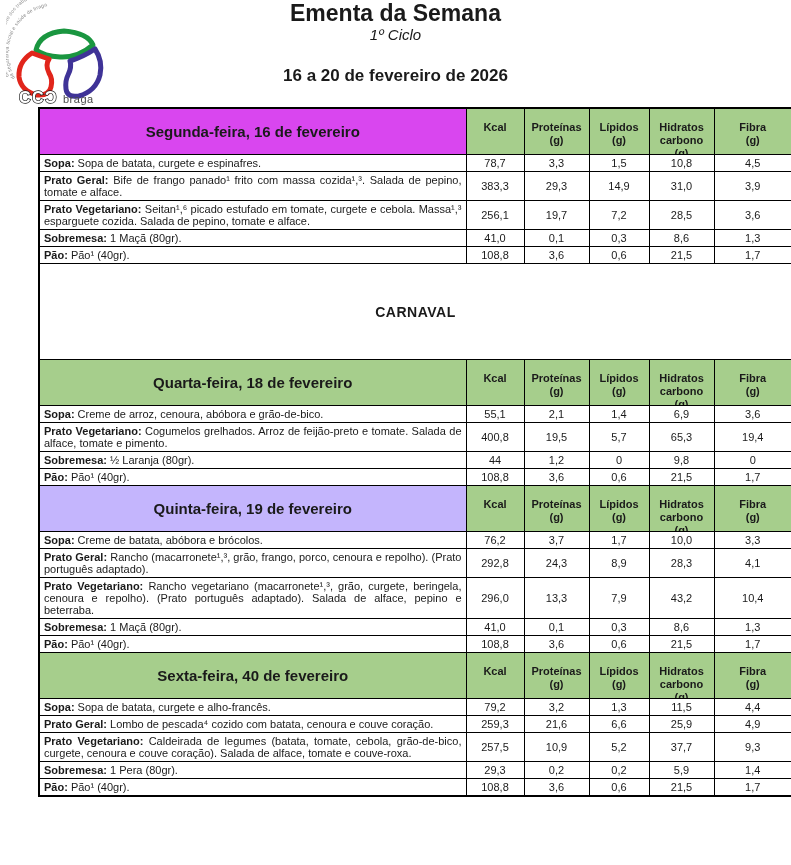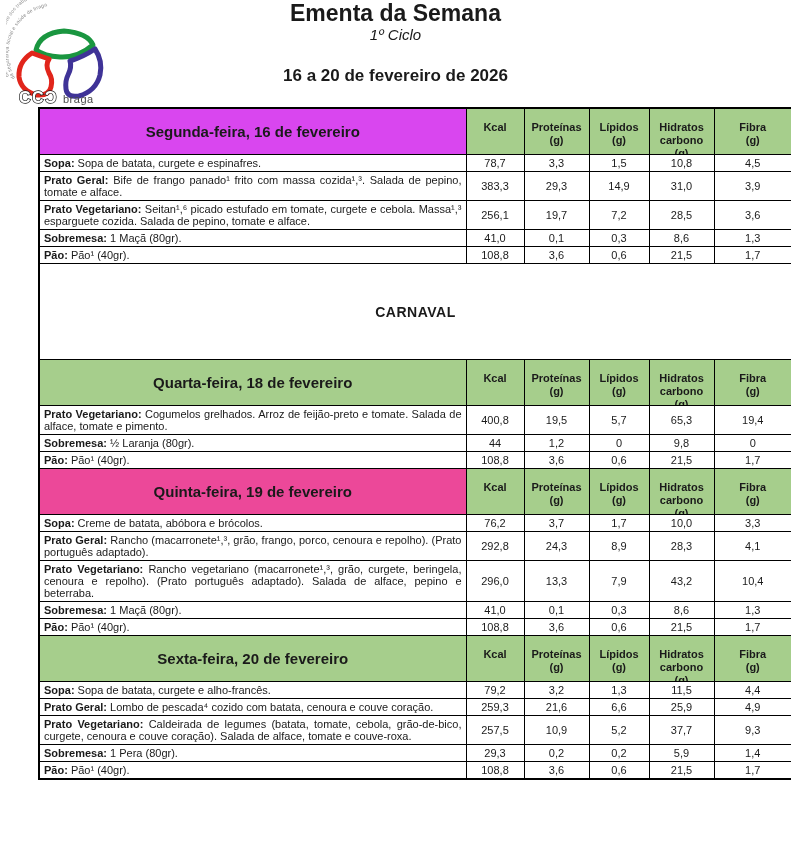--- a/index.html
+++ b/index.html
@@ -154,20 +154,28 @@
               <div class="col-head-in">Hidratos
 carbono
 (g)</div>
             </td>
             <td class="col-head" style="background: rgb(166, 206, 140);">
               <div class="col-head-in">Fibra
 (g)</div>
             </td>
           </tr>
           <tr>
+            <td class="desc"><b>Sopa:</b> Creme de arroz, cenoura, abóbora e grão-de-bico.</td>
+            <td class="val">55,1</td>
+            <td class="val">2,1</td>
+            <td class="val">1,4</td>
+            <td class="val">6,9</td>
+            <td class="val">3,6</td>
+          </tr>
+          <tr>
             <td class="desc"><b>Prato Vegetariano:</b> Cogumelos grelhados. Arroz de feijão-preto e tomate. Salada de alface, tomate e pimento.</td>
             <td class="val">400,8</td>
             <td class="val">19,5</td>
             <td class="val">5,7</td>
             <td class="val">65,3</td>
             <td class="val">19,4</td>
           </tr>
           <tr>
             <td class="desc"><b>Sobremesa:</b> ½ Laranja (80gr).</td>
             <td class="val">44</td>
@@ -178,21 +186,21 @@
           </tr>
           <tr>
             <td class="desc"><b>Pão:</b> Pão¹ (40gr).</td>
             <td class="val">108,8</td>
             <td class="val">3,6</td>
             <td class="val">0,6</td>
             <td class="val">21,5</td>
             <td class="val">1,7</td>
           </tr>
           <tr class="day-header">
-            <td class="day-cell" style="background: #ec4899;">
+            <td class="day-cell" style="background: #c4b5fd;">
               <div class="day-title">Quinta-feira, 19 de fevereiro</div>
             </td>
             <td class="col-head" style="background: rgb(166, 206, 140);">
               <div class="col-head-in">Kcal</div>
             </td>
             <td class="col-head" style="background: rgb(166, 206, 140);">
               <div class="col-head-in">Proteínas
 (g)</div>
             </td>
             <td class="col-head" style="background: rgb(166, 206, 140);">
@@ -244,21 +252,21 @@
           <tr>
             <td class="desc"><b>Pão:</b> Pão¹ (40gr).</td>
             <td class="val">108,8</td>
             <td class="val">3,6</td>
             <td class="val">0,6</td>
             <td class="val">21,5</td>
             <td class="val">1,7</td>
           </tr>
           <tr class="day-header">
             <td class="day-cell" style="background: rgb(166, 206, 140);">
-              <div class="day-title">Sexta-feira, 20 de fevereiro</div>
+              <div class="day-title">Sexta-feira, 40 de fevereiro</div>
             </td>
             <td class="col-head" style="background: rgb(166, 206, 140);">
               <div class="col-head-in">Kcal</div>
             </td>
             <td class="col-head" style="background: rgb(166, 206, 140);">
               <div class="col-head-in">Proteínas
 (g)</div>
             </td>
             <td class="col-head" style="background: rgb(166, 206, 140);">
               <div class="col-head-in">Lípidos

